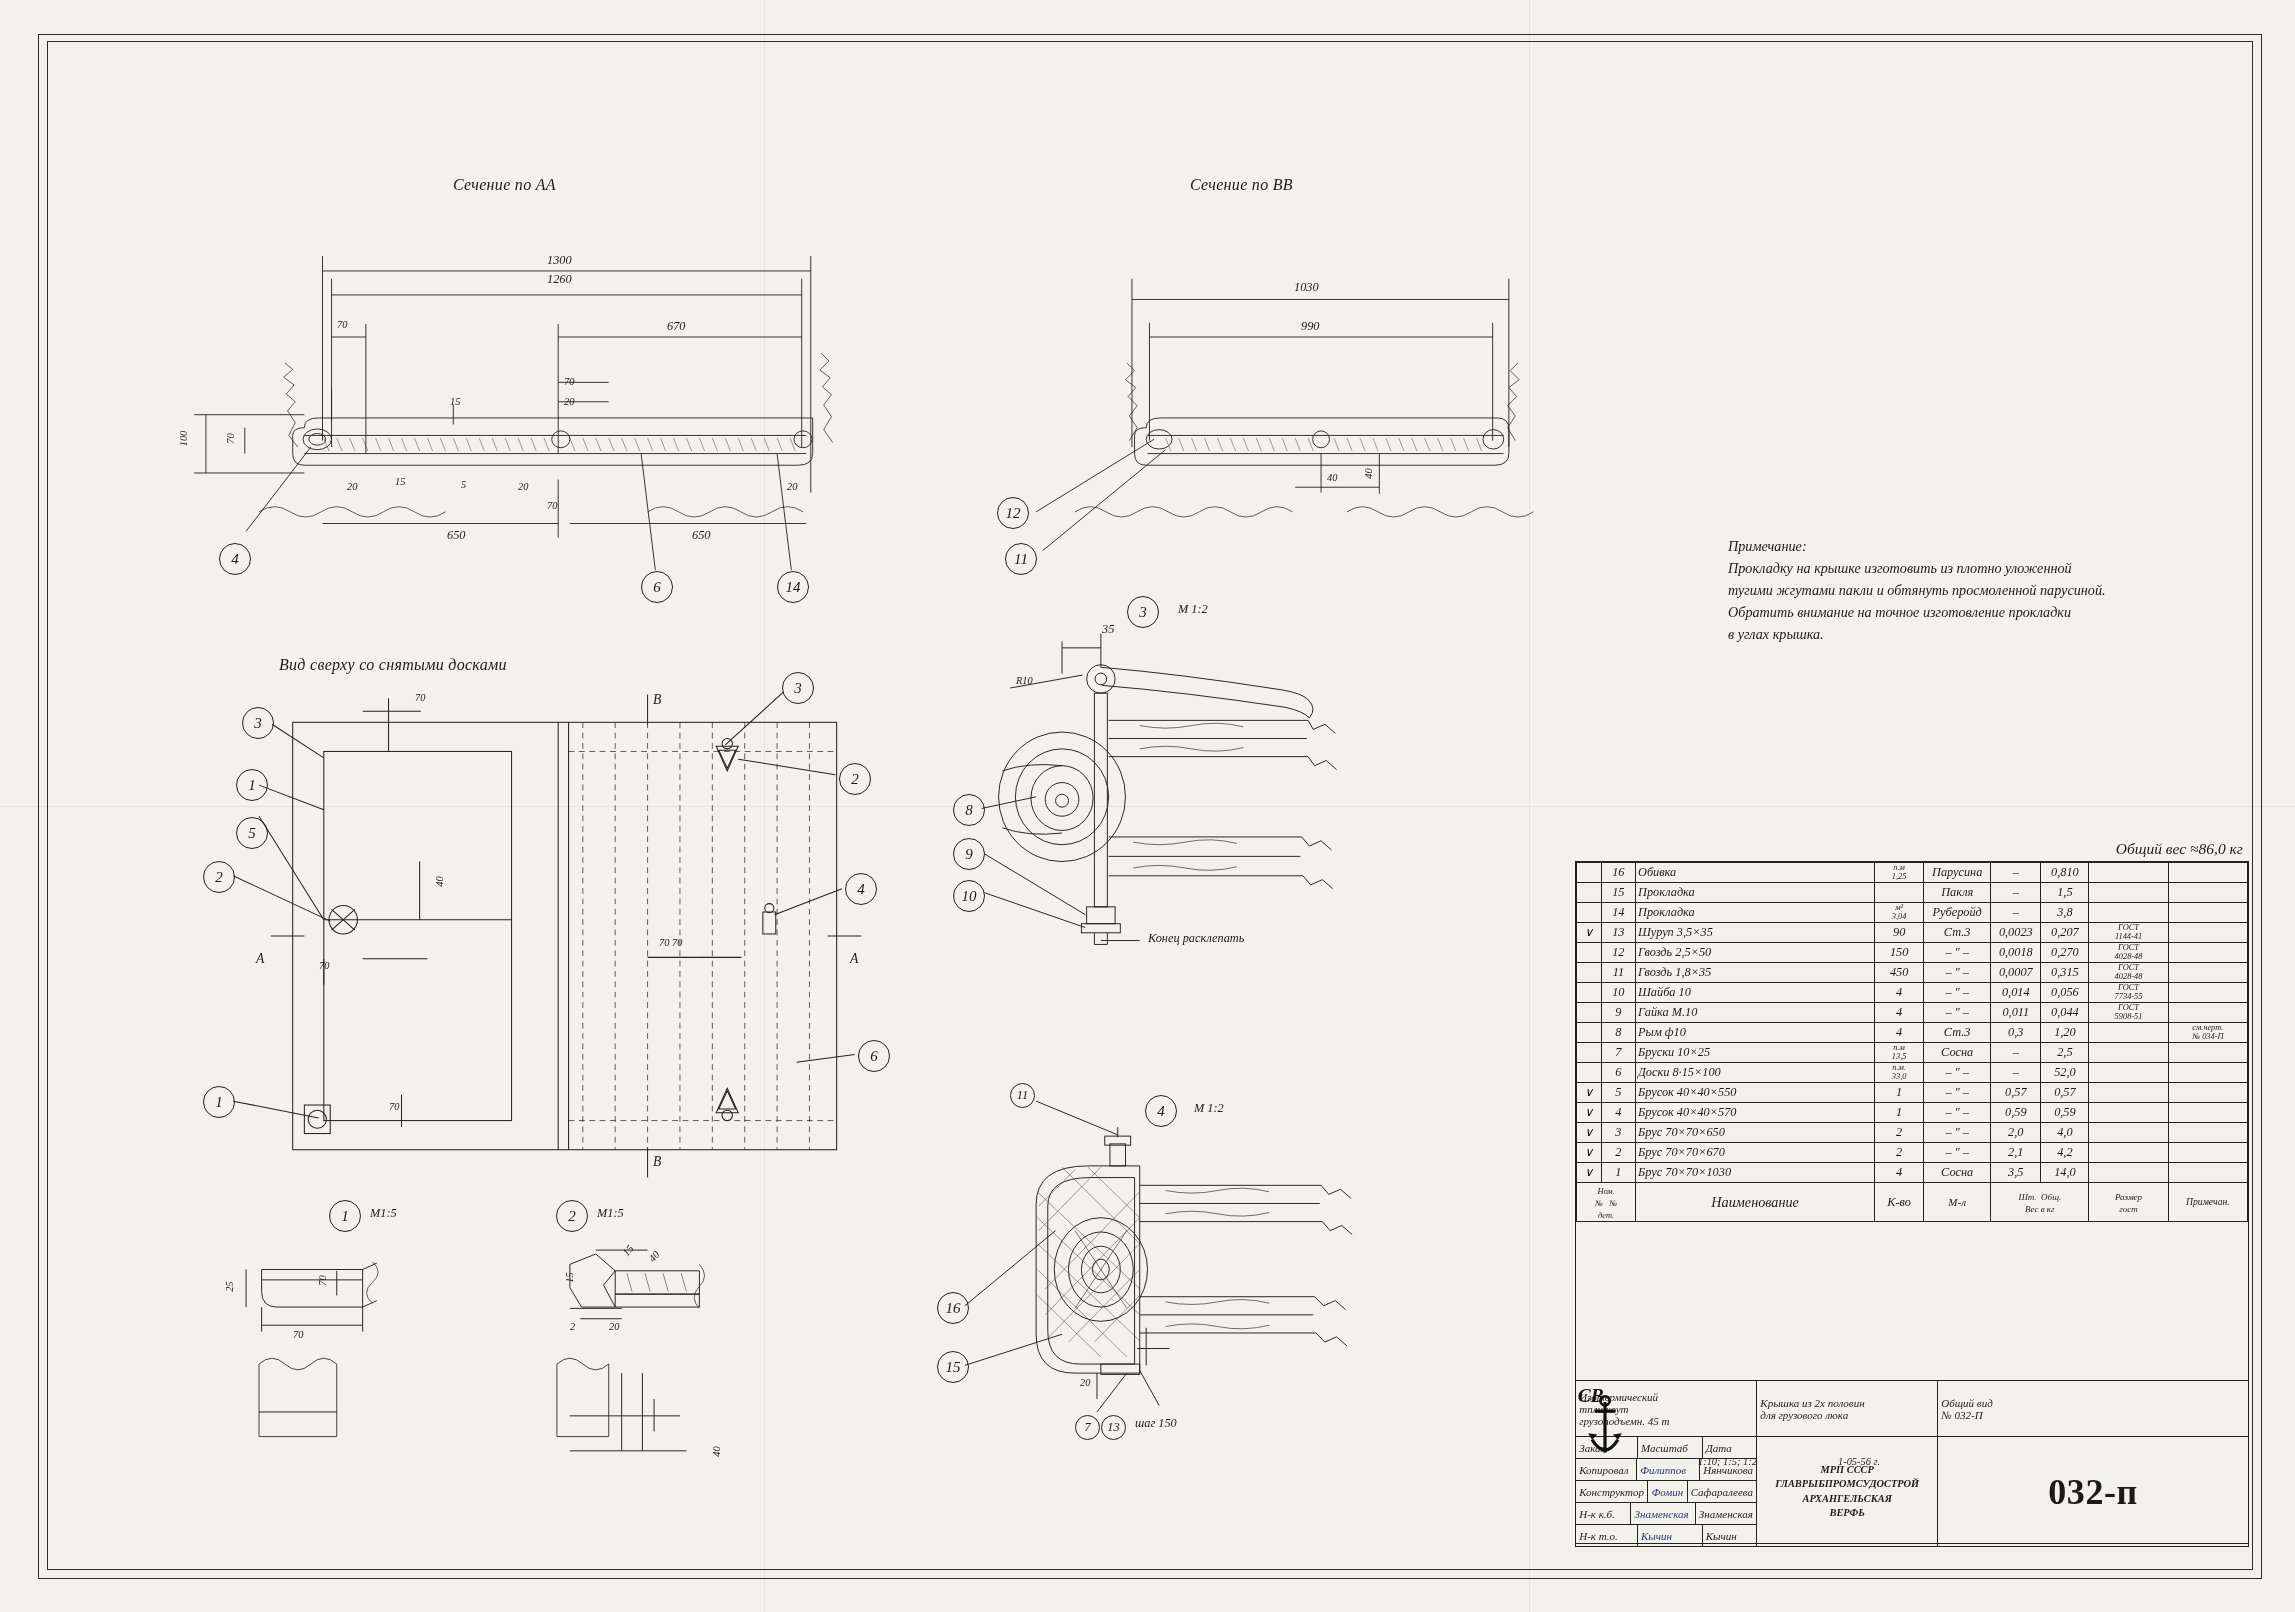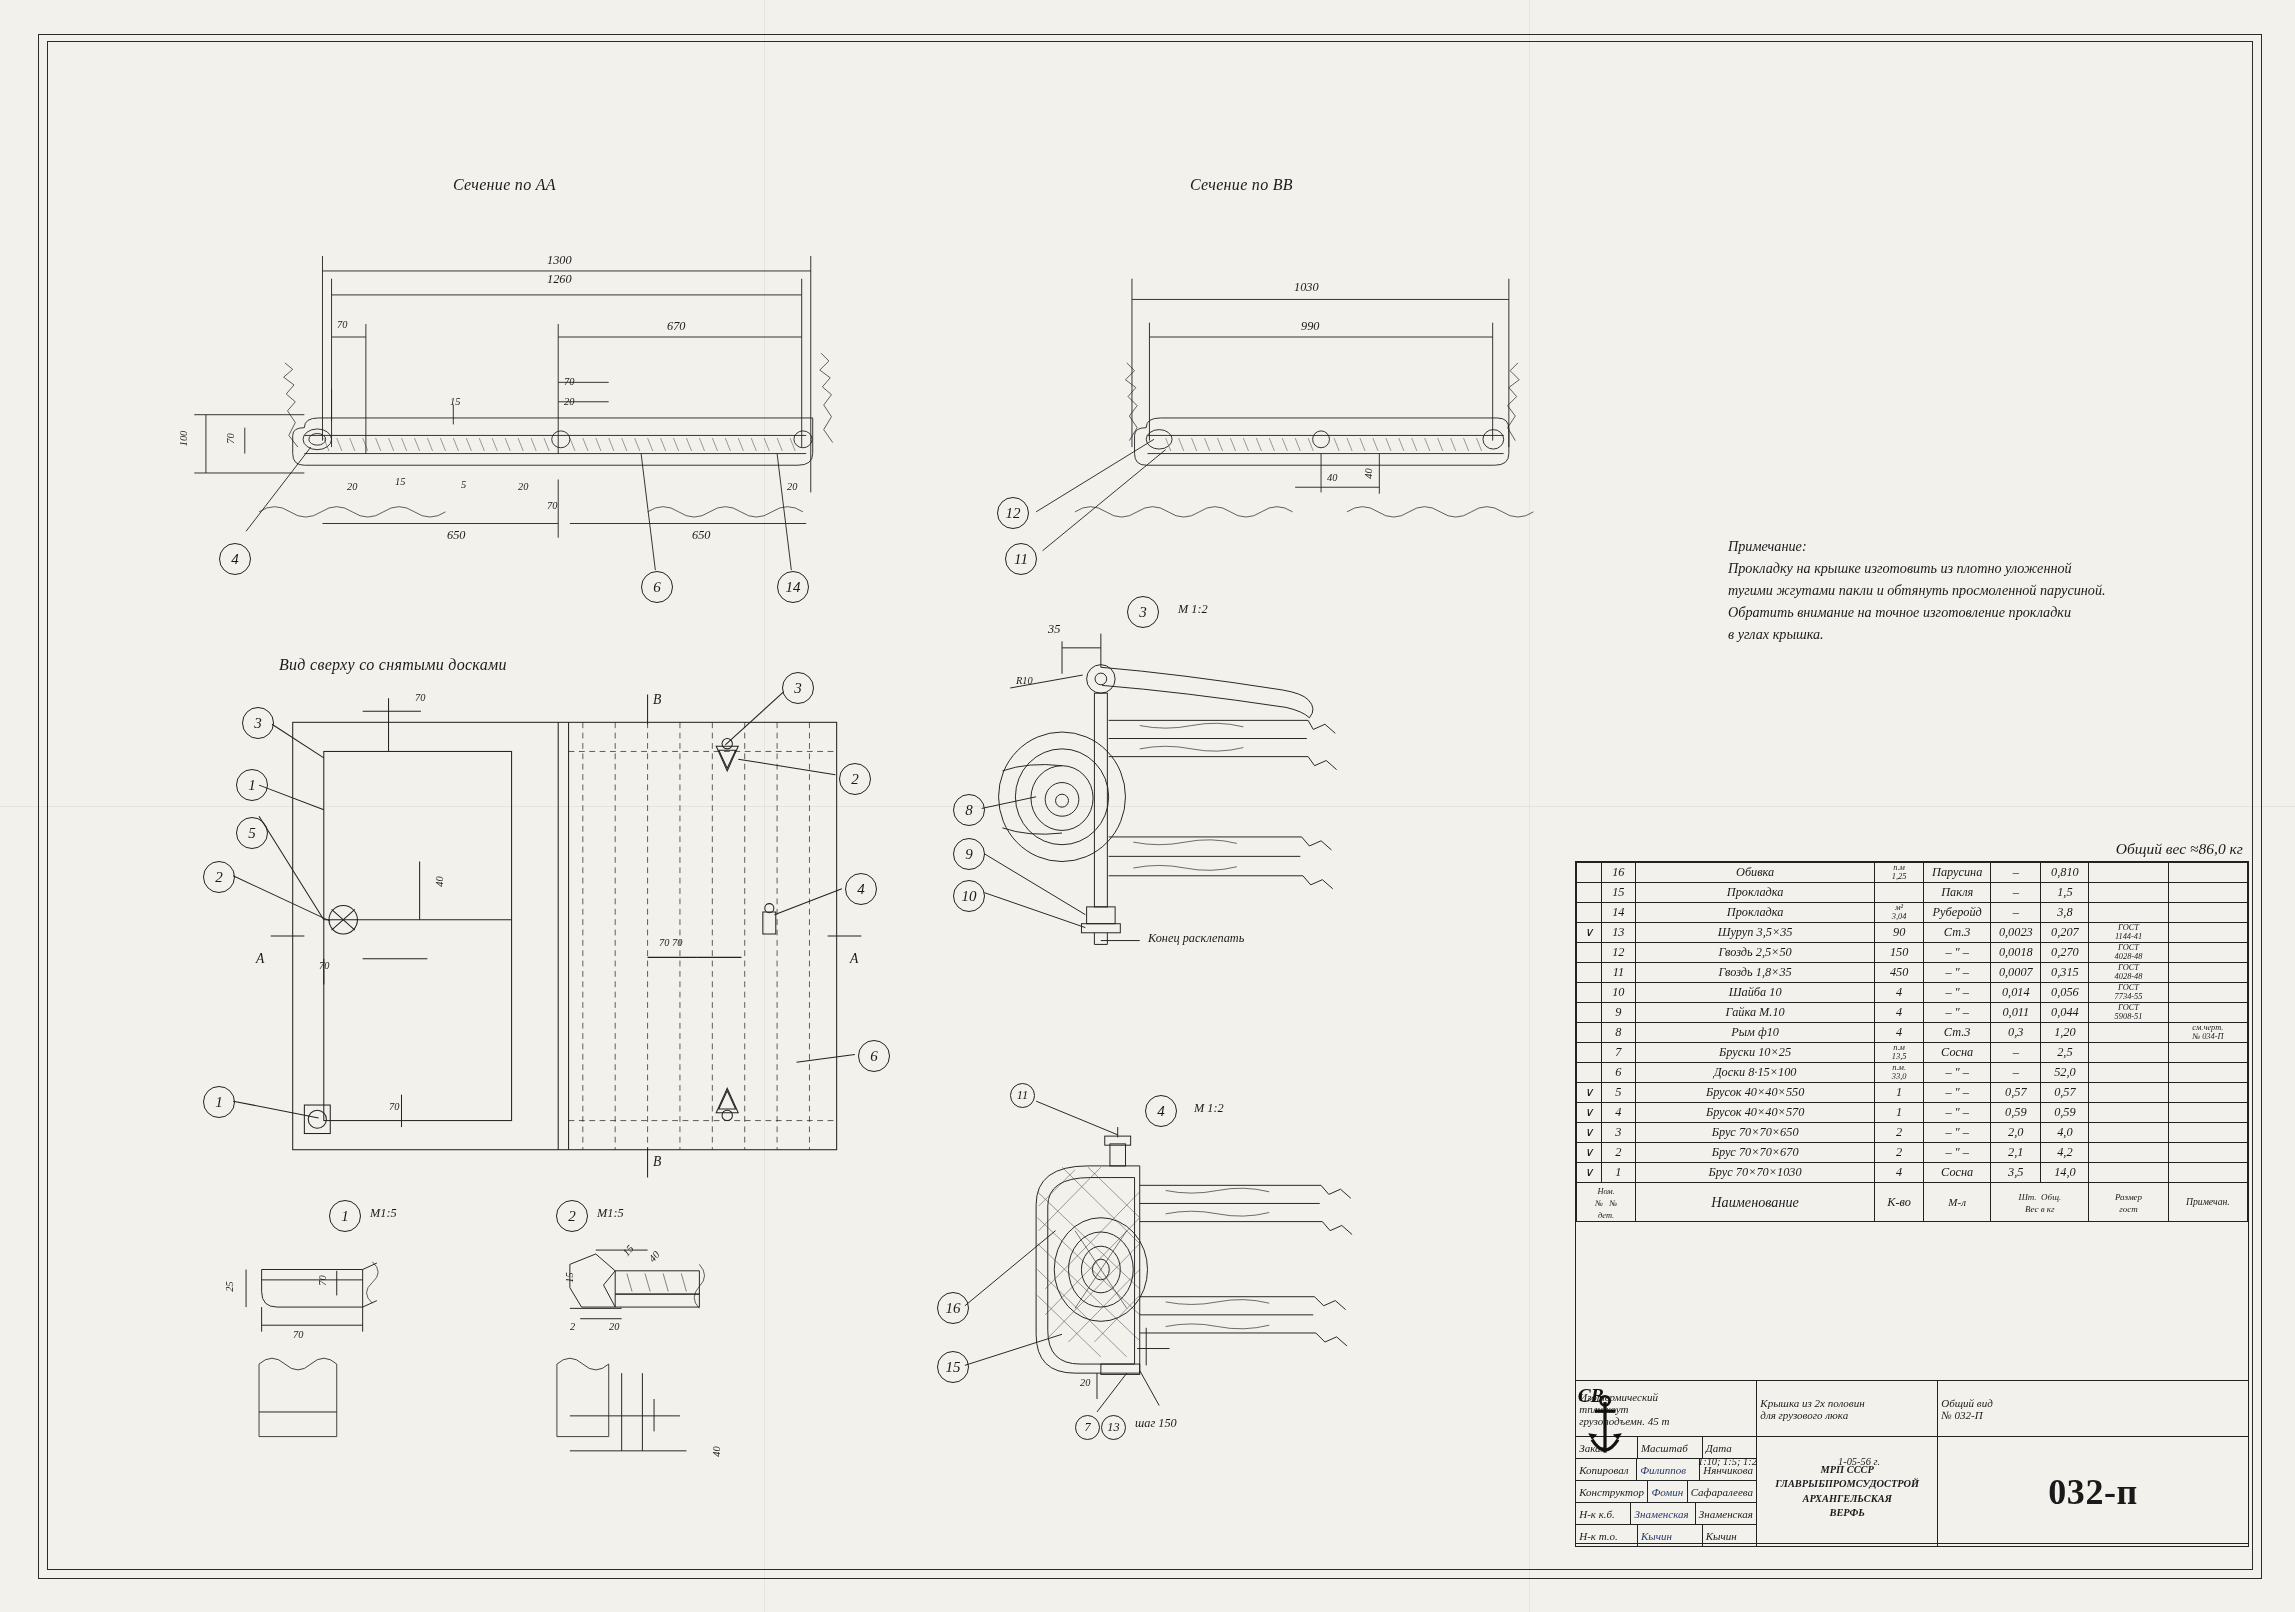--- a/index.html
+++ b/index.html
@@ -25,21 +25,21 @@
       border-radius:50%;display:flex;align-items:center;justify-content:center;
       font-style:italic;font-size:15px;background:transparent;}
   .circnum.sm{width:23px;height:23px;font-size:12.3px;}
   
   #spec{position:absolute;left:1575px;top:861px;width:674px;height:683px;
         border:1.3px solid #222;box-sizing:border-box;}
   table{border-collapse:collapse;width:100%;font-family:"Liberation Serif",serif;}
   #parts td{border:0.6px solid #222;font-size:12.3px;font-style:italic;
       padding:0.6px 1.9px;height:20px;box-sizing:border-box;}
   .c{text-align:center;}
-  .l{text-align:center;padding-left:5.2px;}
+  .l{text-align:left;padding-left:5.2px;}
   .hdr td{font-size:9.7px;line-height:1.0;text-align:center;}
   .totw{position:absolute;right:5.2px;top:-22px;font-style:italic;font-size:15.5px;}
   
   #titleblk{position:absolute;left:1575px;top:1380px;width:674px;height:165px;}
   #titleblk table{height:100%;}
   #titleblk td{border:0.6px solid #222;font-size:11px;font-style:italic;
       padding:0.6px 3.2px;box-sizing:border-box;}
   .big{font-size:36px;font-style:normal;font-weight:bold;letter-spacing:0.6px;}
   .note{position:absolute;font-style:italic;font-size:14.2px;line-height:1.45;}
   .sig{font-family:"Liberation Serif",serif;font-style:italic;font-size:11px;
@@ -428,21 +428,21 @@
 
       <path d="M1560 1062 L1672 1042"></path>
 
       <line x1="1600" y1="1230" x2="1516" y2="1248"></line>
       <line x1="1676" y1="1412" x2="1520" y2="1318"></line>
       <line x1="1676" y1="1432" x2="1520" y2="1378"></line>
 
       <line x1="1700" y1="1452" x2="1760" y2="1452"></line>
     </g>
   </svg>
-  <div class="lbl dim" style="left:1048px;top:622px">35</div>
+  <div class="lbl dim" style="left:1102px;top:622px">35</div>
   <div class="lbl dim sm" style="left:1016px;top:675px">R10</div>
   <div class="circnum" style="left:953px;top:794px">8</div>
   <div class="circnum" style="left:953px;top:838px">9</div>
   <div class="circnum" style="left:953px;top:880px">10</div>
   <div class="lbl dim" style="left:1148px;top:931px">Конец расклепать</div>
 
   <div class="circnum" style="left:1145px;top:1095px">4</div>
   <div class="lbl dim" style="left:1194px;top:1101px">М 1:2</div>
 
   <svg width="2295" height="1613" viewBox="0 0 3544 2490">

